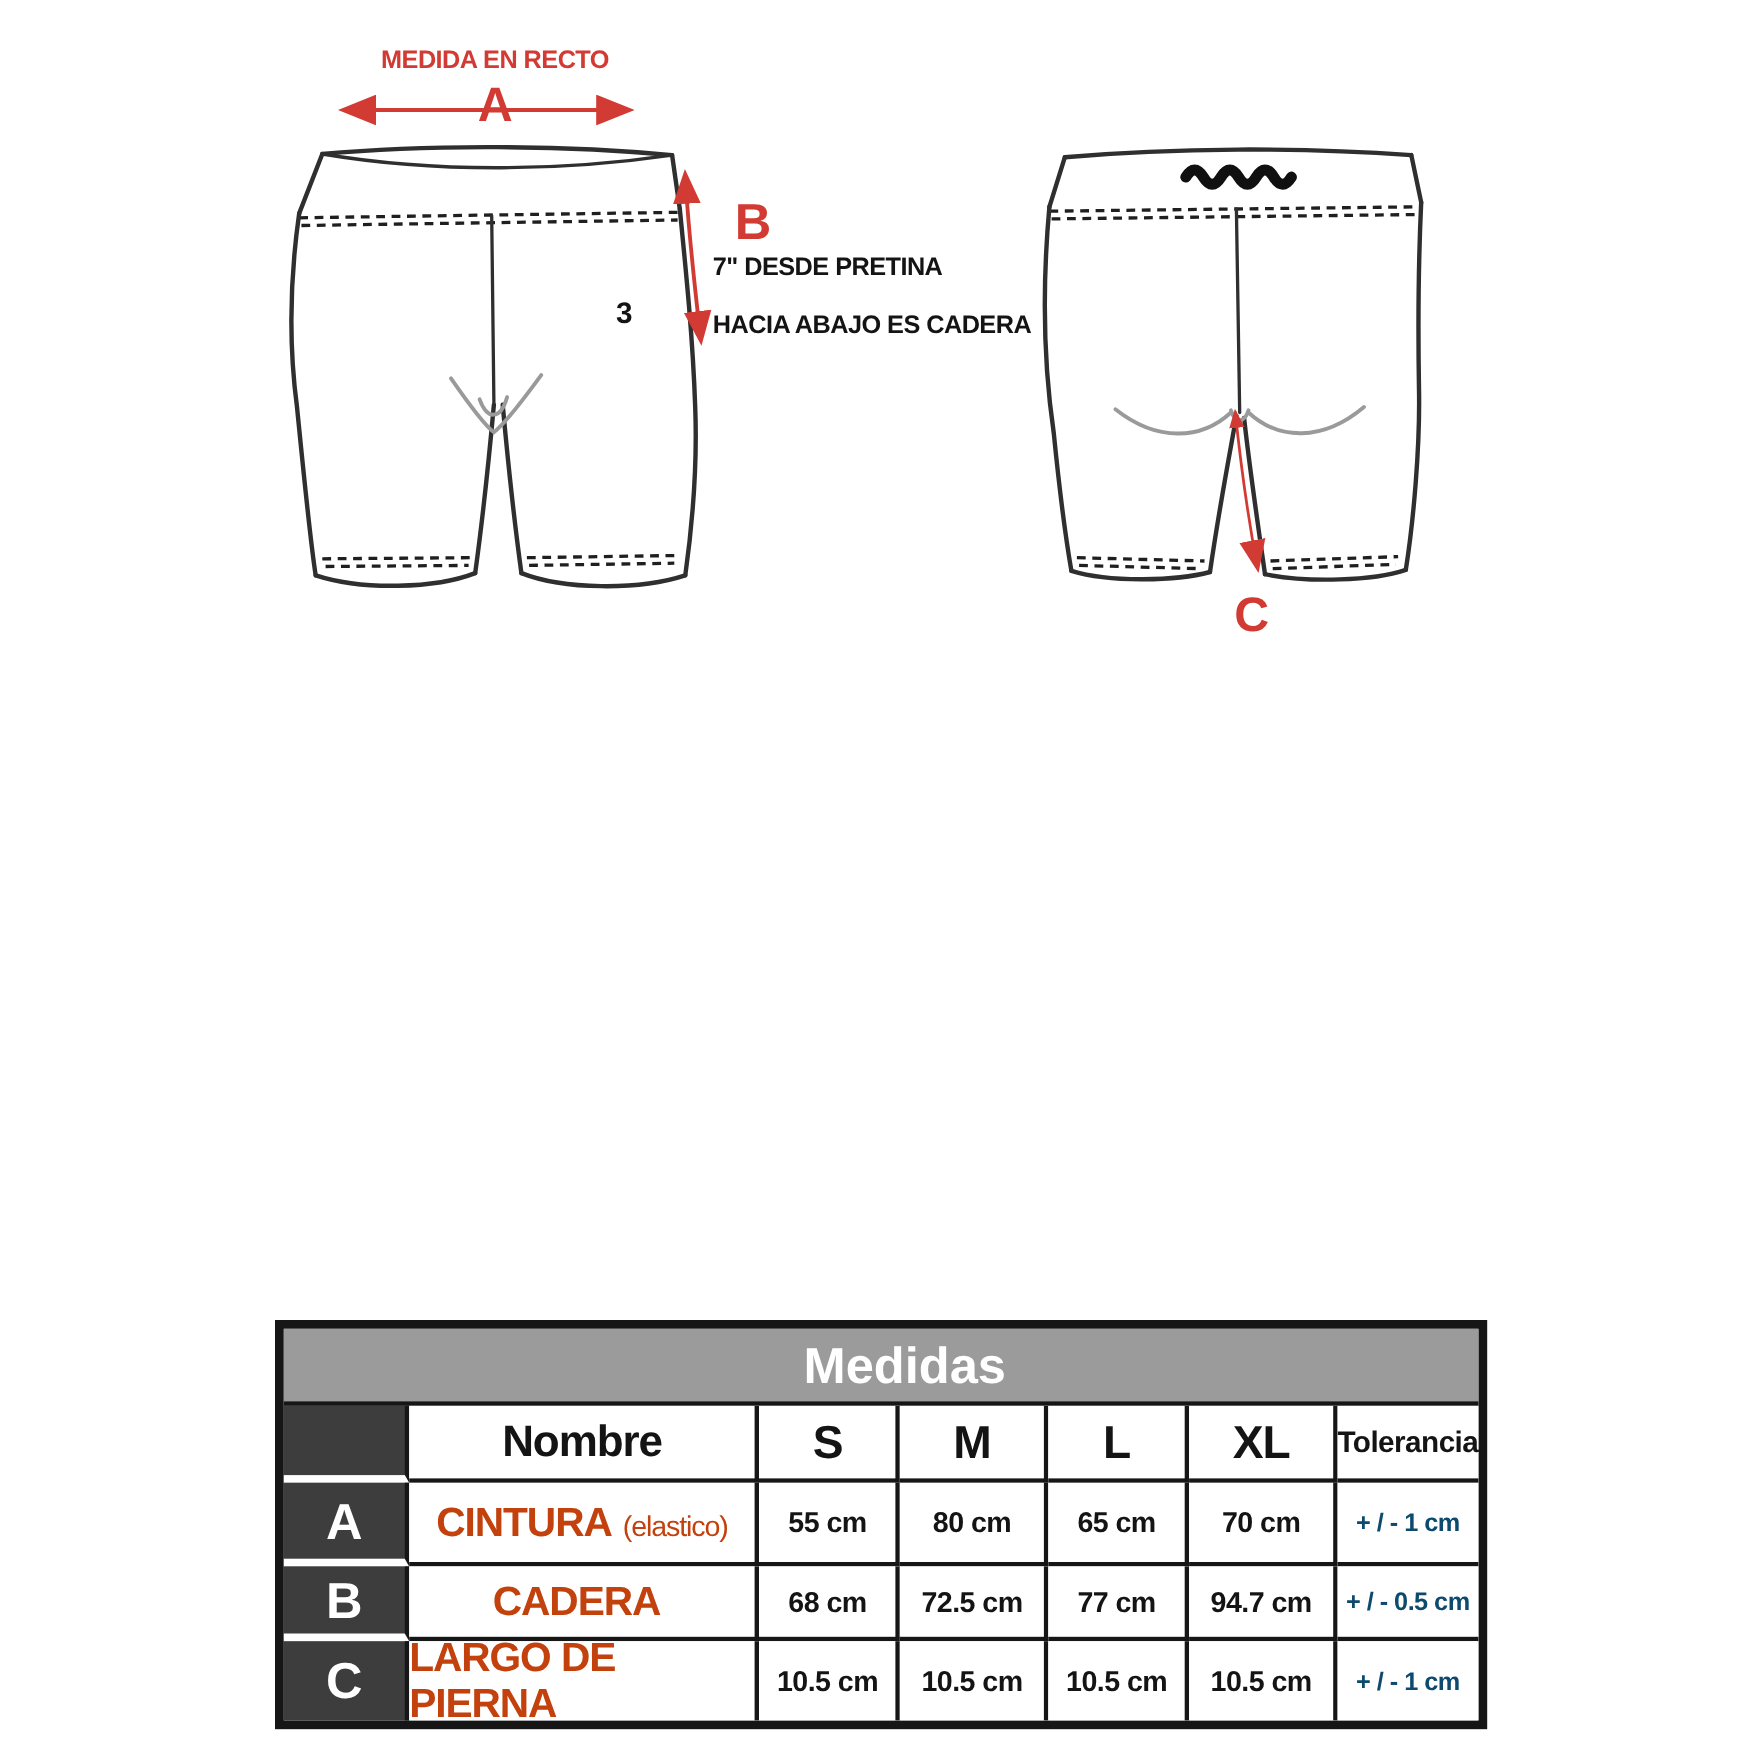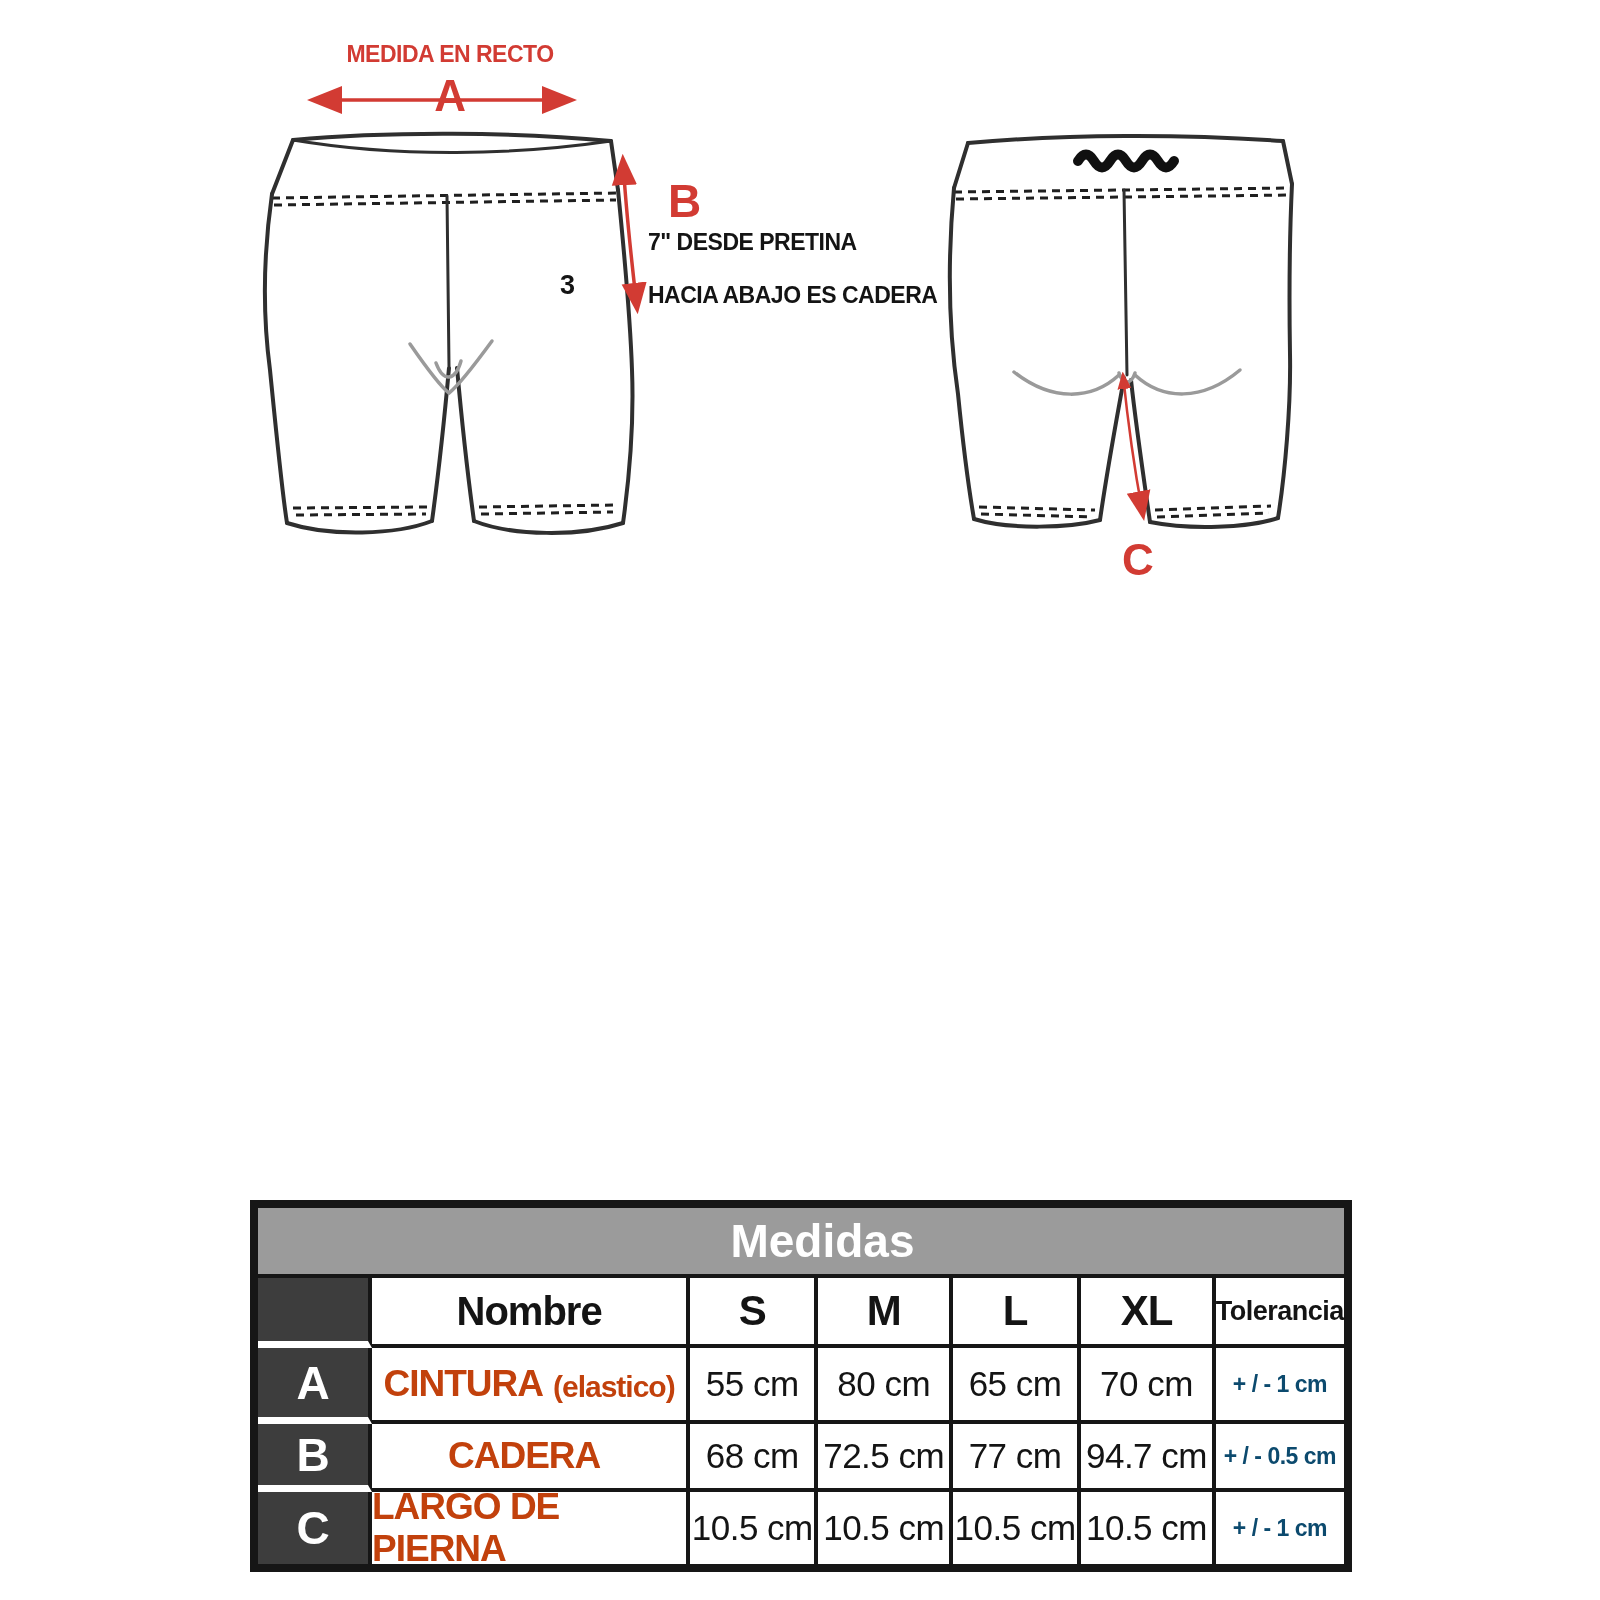--- a/index.html
+++ b/index.html
@@ -24,22 +24,22 @@
         border-right:4px solid #161616;border-bottom:4px solid #161616;background:#ffffff;}
   .last-col{border-right:none;}
   .last-row{border-bottom:none;}
   .letter-cell{background:#3d3d3d;color:#ffffff;font-weight:bold;font-size:46px;
                border-bottom:7px solid #ffffff;}
   .letter-cell.last-row{border-bottom:none;}
   .head{font-weight:bold;font-size:42px;color:#141414;letter-spacing:-1px;}
   .head-name{font-size:40px;}
   .tol-head{font-size:27px;letter-spacing:-0.5px;}
   .name-cell{font-weight:bold;font-size:37px;color:#c2410c;gap:10px;letter-spacing:-1px;}
-  .name-note{font-size:30px;font-weight:bold;align-self:center;margin-top:6px;}
-  .val{font-weight:normal;font-size:35px;color:#141414;letter-spacing:-0.5px;}
+  .name-note{font-size:26px;font-weight:normal;align-self:center;margin-top:6px;}
+  .val{font-weight:bold;font-size:26px;color:#141414;letter-spacing:-0.5px;}
   .tol{font-weight:bold;font-size:23px;color:#0c4a6e;letter-spacing:-0.5px;}
 
   svg{position:absolute;overflow:visible;}
   .outline{fill:none;stroke:#2f2f2f;stroke-width:4;stroke-linecap:round;stroke-linejoin:round;}
   .thin{stroke-width:3;}
   .soft{fill:none;stroke:#9a9a9a;stroke-width:3.5;stroke-linecap:round;}
   .stitch{fill:none;stroke:#1f1f1f;stroke-width:3;stroke-dasharray:8 6;}
   .redline{fill:none;stroke:#d23b33;stroke-linecap:round;}
 </style>
 </head>

